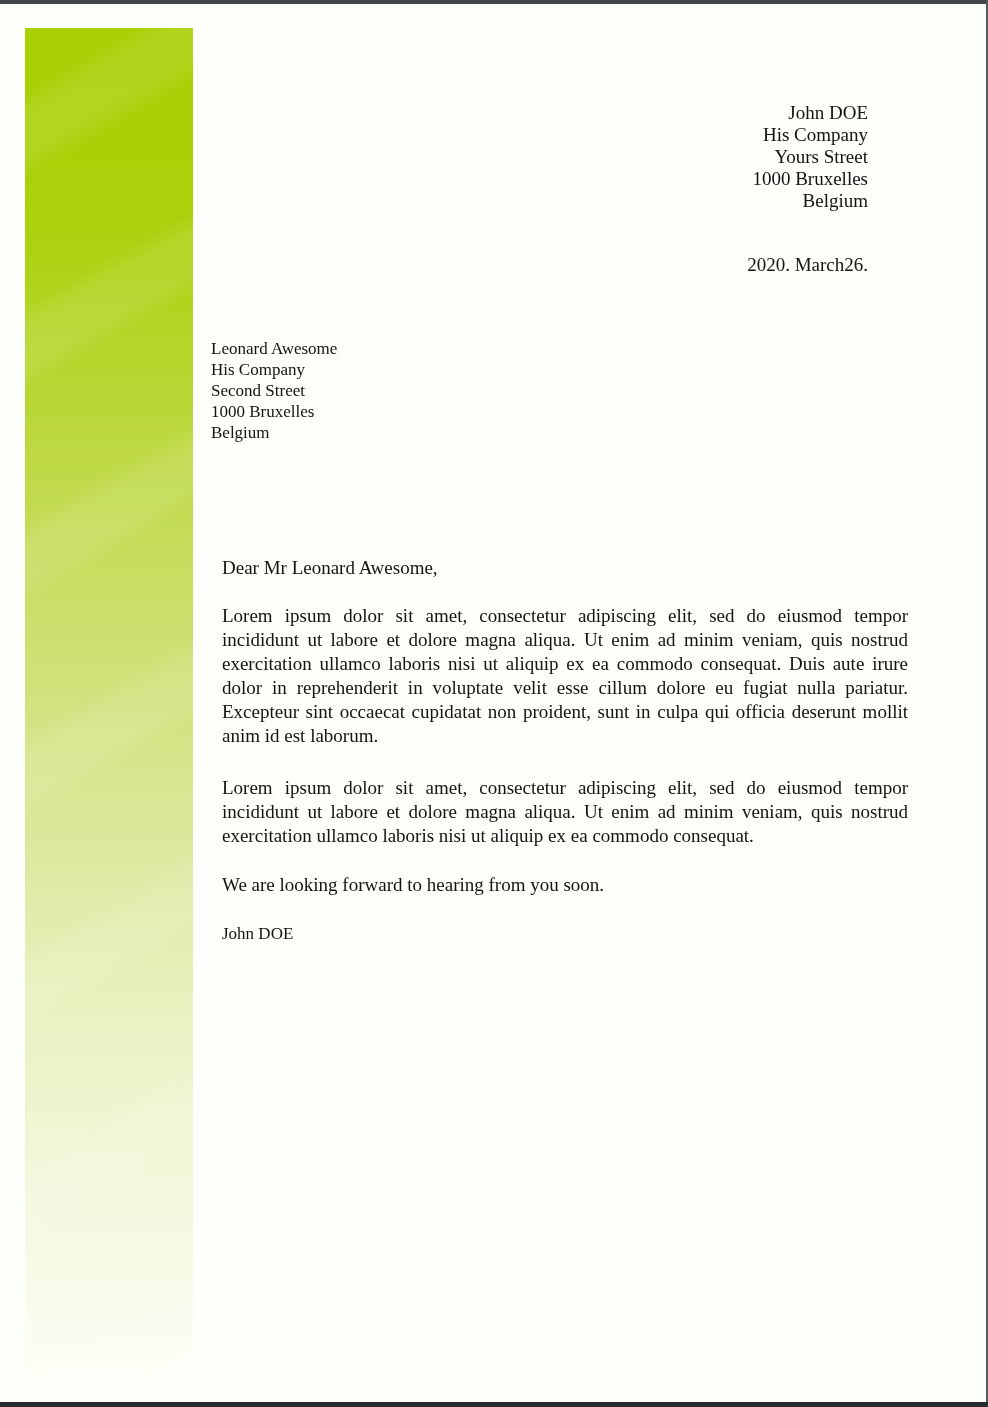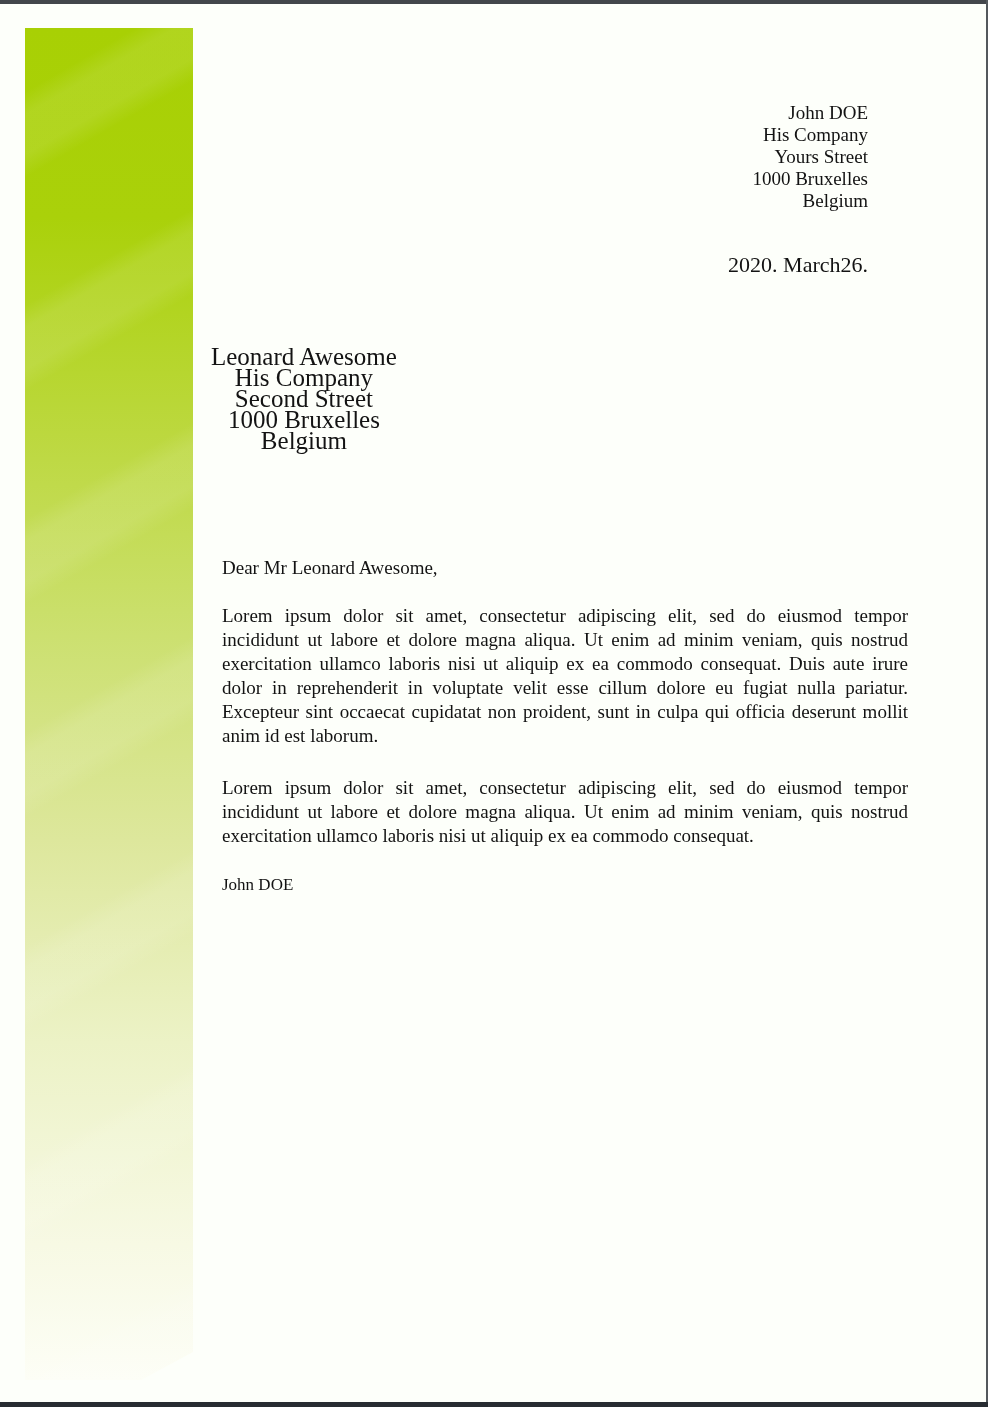--- a/index.html
+++ b/index.html
@@ -70,30 +70,30 @@
     text-align: right;
     font-size: 19px;
     line-height: 22px;
   }
 
   .date {
     position: absolute;
     top: 254px;
     right: 120px;
     text-align: right;
-    font-size: 22px;
+    font-size: 19px;
     line-height: 22px;
   }
 
   .recipient {
     position: absolute;
-    top: 346px;
+    top: 338px;
     left: 211px;
-    text-align: center;
-    font-size: 25px;
+    text-align: left;
+    font-size: 17px;
     line-height: 21px;
   }
 
   .letter-body {
     position: absolute;
     top: 556px;
     left: 211px;
     width: 686px;
     font-size: 19px;
     line-height: 24px;
@@ -132,14 +132,15 @@
   <div>His Company</div>
   <div>Second Street</div>
   <div>1000 Bruxelles</div>
   <div>Belgium</div>
 </div>
 
 <div class="letter-body">
   <p class="salutation">Dear Mr Leonard Awesome,</p>
   <p class="para para-1">Lorem ipsum dolor sit amet, consectetur adipiscing elit, sed do eiusmod tempor incididunt ut labore et dolore magna aliqua. Ut enim ad minim veniam, quis nostrud exercitation ullamco laboris nisi ut aliquip ex ea commodo consequat. Duis aute irure dolor in reprehenderit in voluptate velit esse cillum dolore eu fugiat nulla pariatur. Excepteur sint occaecat cupidatat non proident, sunt in culpa qui officia deserunt mollit anim id est laborum.</p>
   <p class="para para-2">Lorem ipsum dolor sit amet, consectetur adipiscing elit, sed do eiusmod tempor incididunt ut labore et dolore magna aliqua. Ut enim ad minim veniam, quis nostrud exercitation ullamco laboris nisi ut aliquip ex ea commodo consequat.</p>
+  <p class="closing-line">We are looking forward to hearing from you soon.</p>
   <p class="signature">John DOE</p>
 </div>
 
 </body></html>

